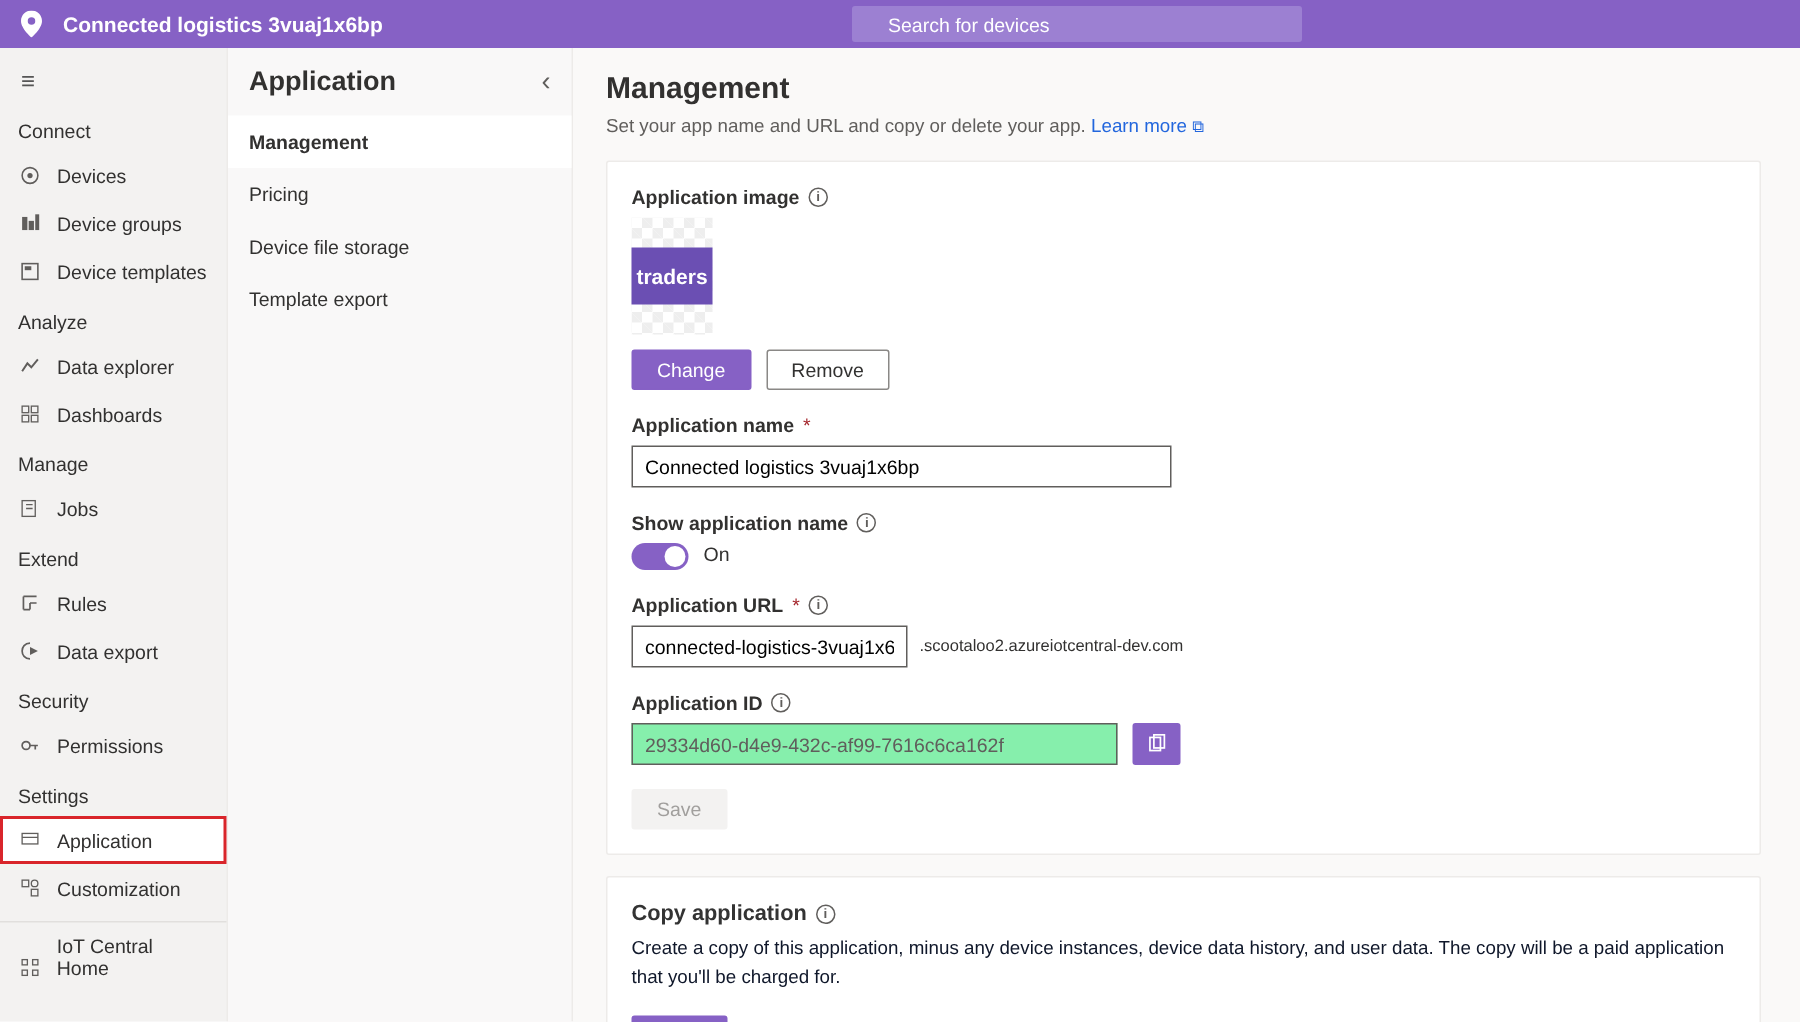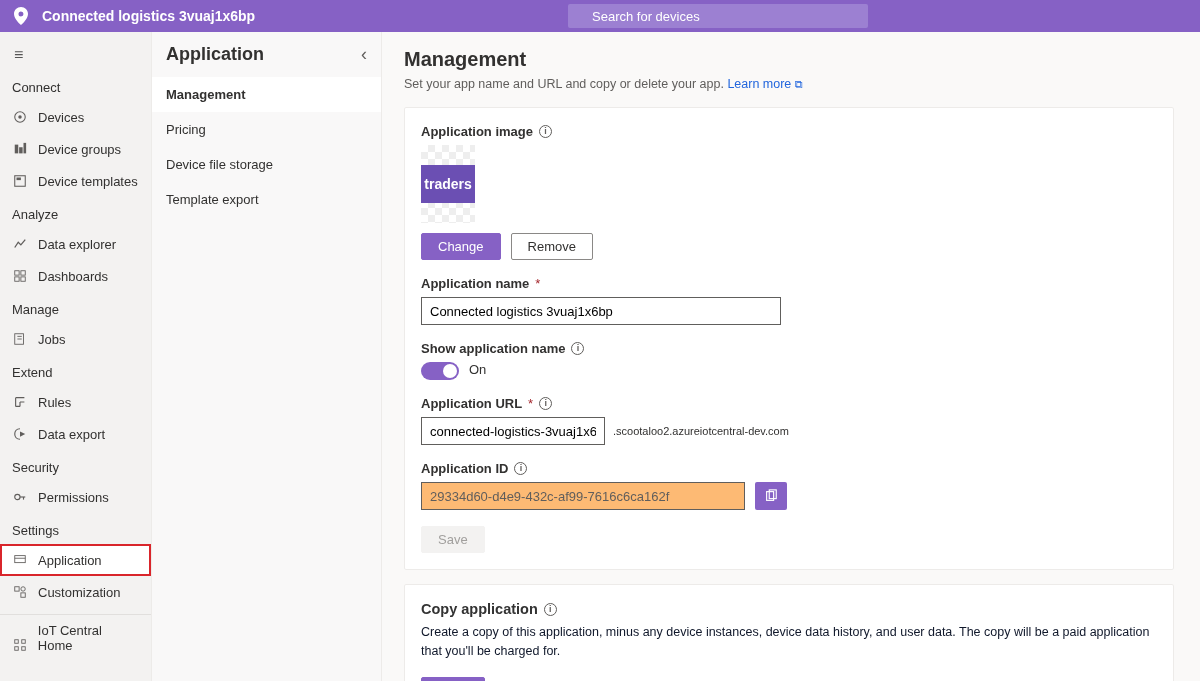--- a/index.html
+++ b/index.html
@@ -53,21 +53,21 @@
 }
 .app-image-inner { width: 78px; height: 38px; background:#6b4fb3; color:#fff; display:flex; align-items:center; justify-content:center; font-weight:600; font-size:14px;}
 
 .btn-row { display:flex; gap:10px; margin-bottom: 4px; }
 .btn { padding: 5px 16px; font-size: 13px; border-radius: 2px; cursor: pointer; border:1px solid transparent; }
 .btn-primary { background:#8661c5; color:#fff; border-color:#8661c5;}
 .btn-secondary { background:#fff; color:#323130; border-color:#8a8886;}
 .btn-disabled { background:#f3f2f1; color:#a19f9d; border-color:#f3f2f1; cursor: default;}
 
 .text-input { width: 360px; height: 28px; padding: 0 8px; border:1px solid #605e5c; font-size:13px; }
-.text-input.readonly { background:#fdba74; color:#605e5c; width:324px; }
+.text-input.readonly { background:#86efac; color:#605e5c; width:324px; }
 .url-row { display:flex; align-items:center; gap:8px; }
 .url-input { width:184px; height: 28px; padding: 0 8px; border:1px solid #605e5c; font-size:13px;}
 .url-suffix { font-size:11px; color:#323130; }
 
 .field-block { margin-bottom: 16px; }
 
 
 .toggle-row { display:flex; align-items:flex-start; gap:10px; }
 .toggle { width:38px; height:18px; background:#8661c5; border-radius:9px; position:relative; cursor:pointer;}
 .toggle .knob { width:14px; height:14px; background:#fff; border-radius:50%; position:absolute; top:2px; right:2px;}

